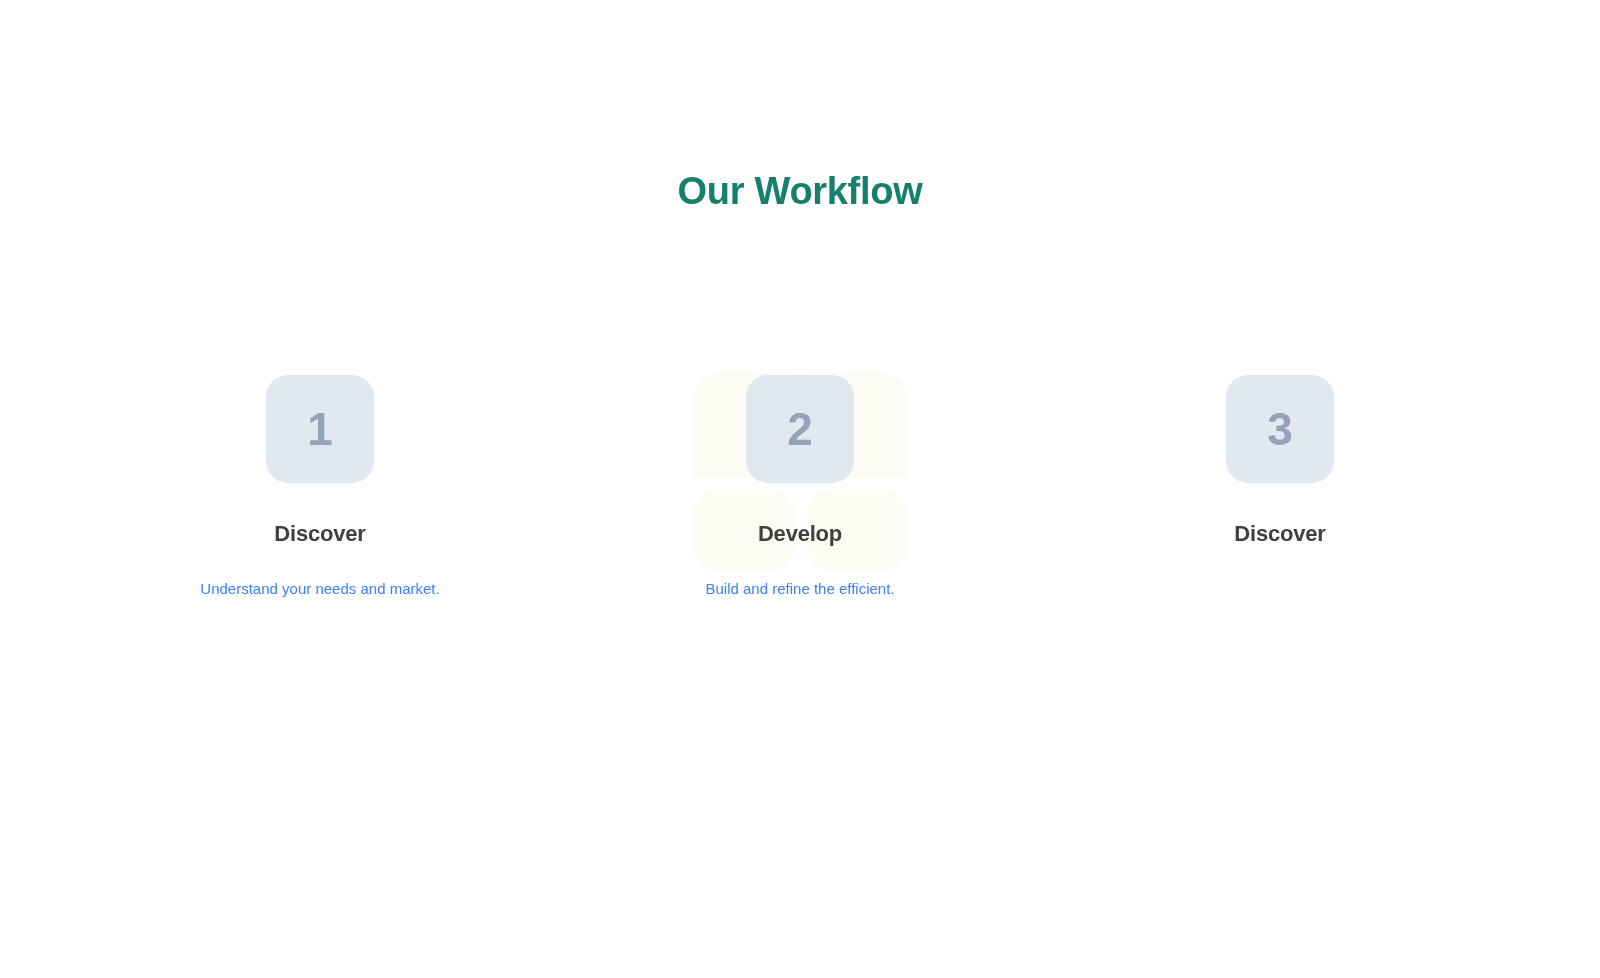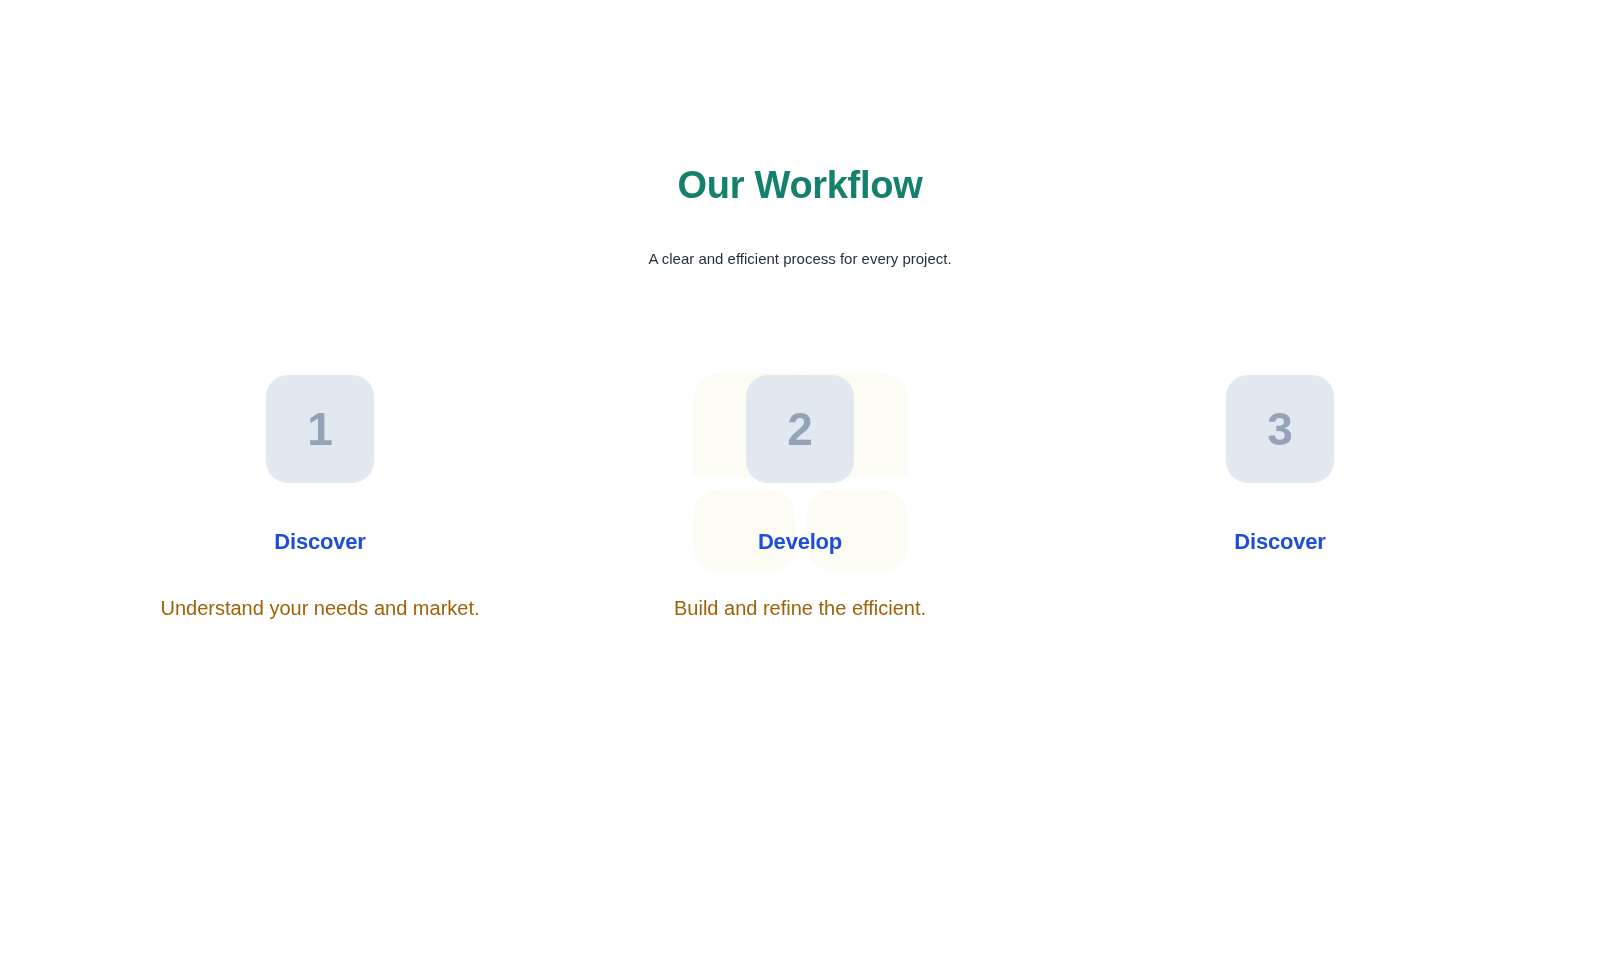--- a/index.html
+++ b/index.html
@@ -25,21 +25,21 @@
 
   
   .section-header {
     position: absolute;
     top: 164px;
     left: 0;
     width: 1600px;
     text-align: center;
   }
   .section-title {
-    margin: 0;
+    margin: 6px;
     font-size: 38px;
     font-weight: 700;
     letter-spacing: -0.3px;
     color: #15806c;
     line-height: 1.15;
   }
   .section-subtitle {
     margin: 0;
     padding-top: 40px;
     font-size: 15px;
@@ -105,47 +105,46 @@
     font-size: 46px;
     font-weight: 700;
     color: #94a3b8;
     line-height: 1;
     letter-spacing: 0px;
   }
 
   .step-title {
     position: relative;
     z-index: 1;
-    margin: 8px;
+    margin: 0;
     padding-top: 38px;
     font-size: 22px;
     font-weight: 700;
-    color: #1d4ed8;
+    color: #404040;
     line-height: 1.2;
     letter-spacing: -0.2px;
   }
   .step-desc {
     position: relative;
     z-index: 1;
     margin: 0;
     padding-top: 31px;
-    font-size: 20px;
+    font-size: 15px;
     font-weight: 400;
-    color: #a16207;
+    color: #3b82f6;
     line-height: 1.45;
   }
 </style>
 </head>
 <body>
 
 <div class="workflow-section">
 
   <div class="section-header">
     <h1 class="section-title">Our Workflow</h1>
-    <p class="section-subtitle">A clear and efficient process for every project.</p>
   </div>
 
   <div class="steps-row">
 
     <div class="step-card">
       <div class="step-badge">
         <span class="step-number">1</span>
       </div>
       <h2 class="step-title">Discover</h2>
       <p class="step-desc">Understand your needs and market.</p>

